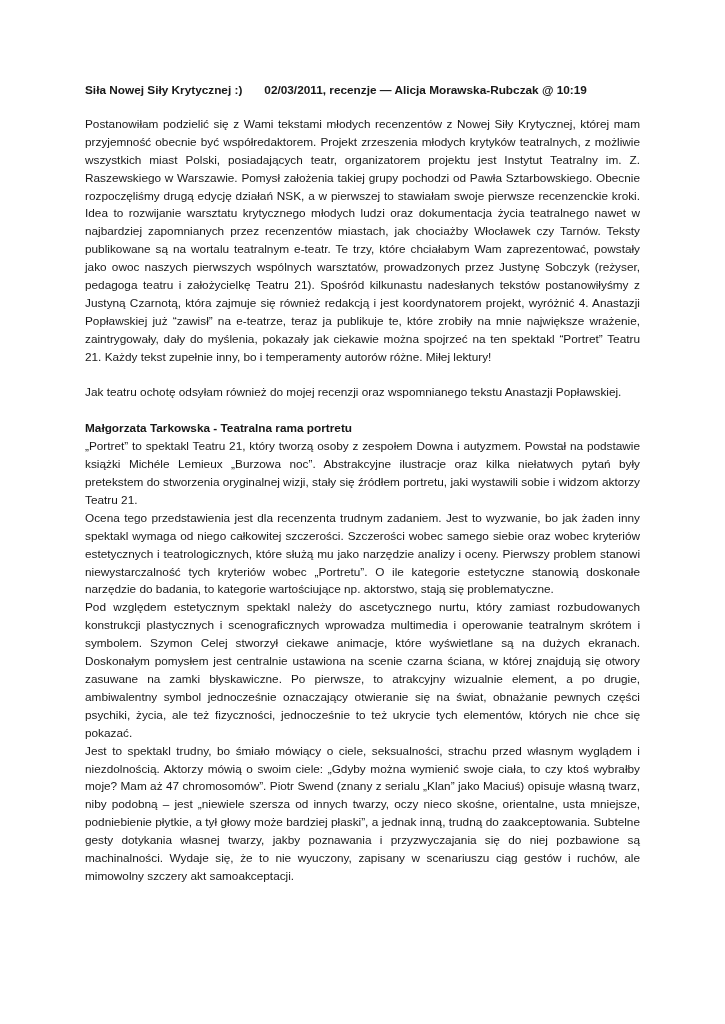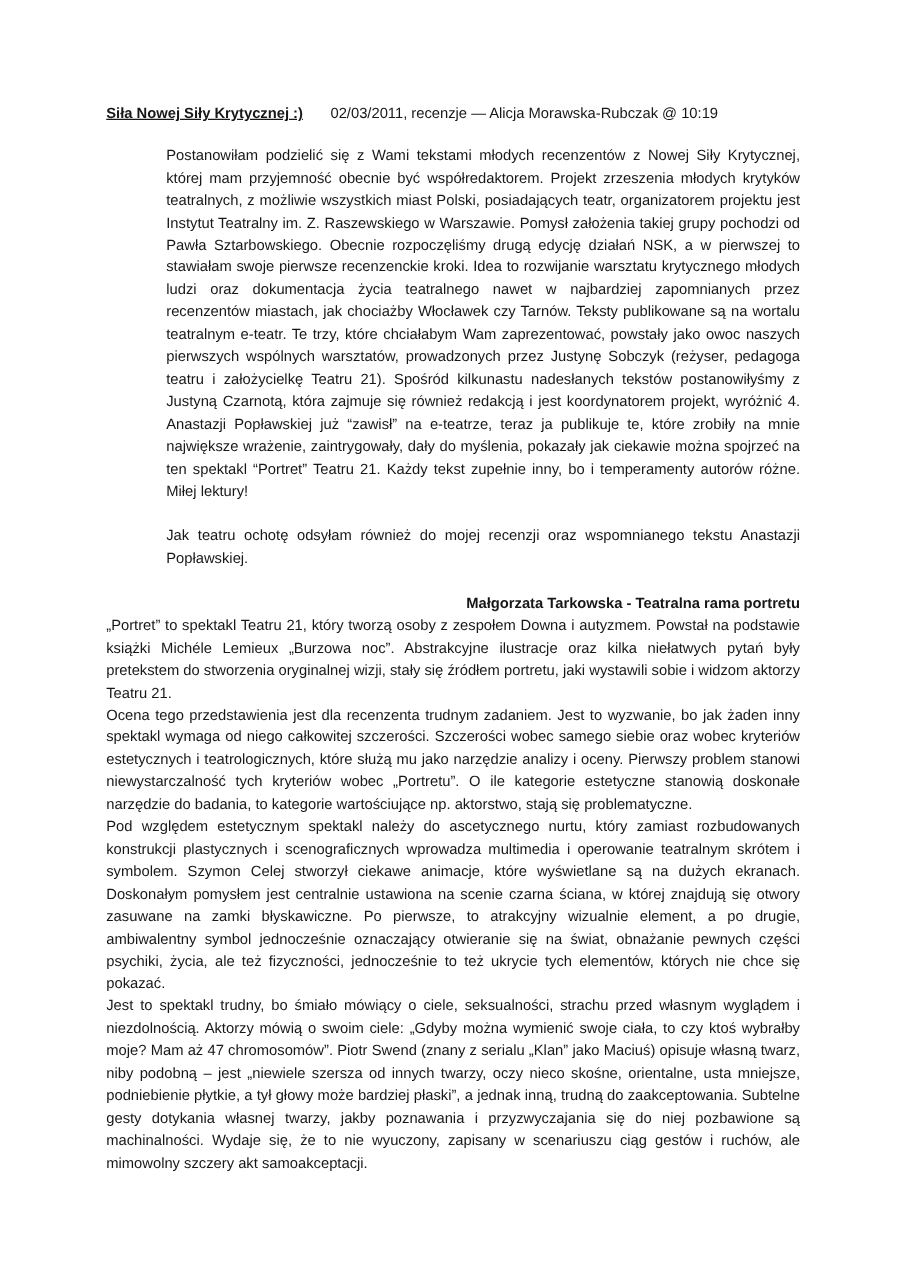--- a/index.html
+++ b/index.html
@@ -19,37 +19,35 @@
     line-height: 17.9px;
     color: #171717;
   }
   .header {
     margin-bottom: 16px;
     white-space: nowrap;
   }
   .title {
     font-weight: 700;
     margin-right: 22px;
-    text-decoration: underline;
   }
   .meta {
-    font-weight: 400;
+    font-weight: 700;
     text-align: center;
   }
   .para {
     margin: 0;
     text-align: justify;
   }
   .spaced {
     margin-bottom: 17.9px;
-    margin-left: 48px;
   }
   .heading {
     font-weight: 700;
-    text-align: right;
+    text-align: left;
   }
 </style>
 </head>
 <body>
 
 <div class="page">
 
   <div class="header">
     <span class="title">Siła Nowej Siły Krytycznej :)</span><span class="meta">02/03/2011, recenzje — Alicja Morawska-Rubczak @ 10:19</span>
   </div>

